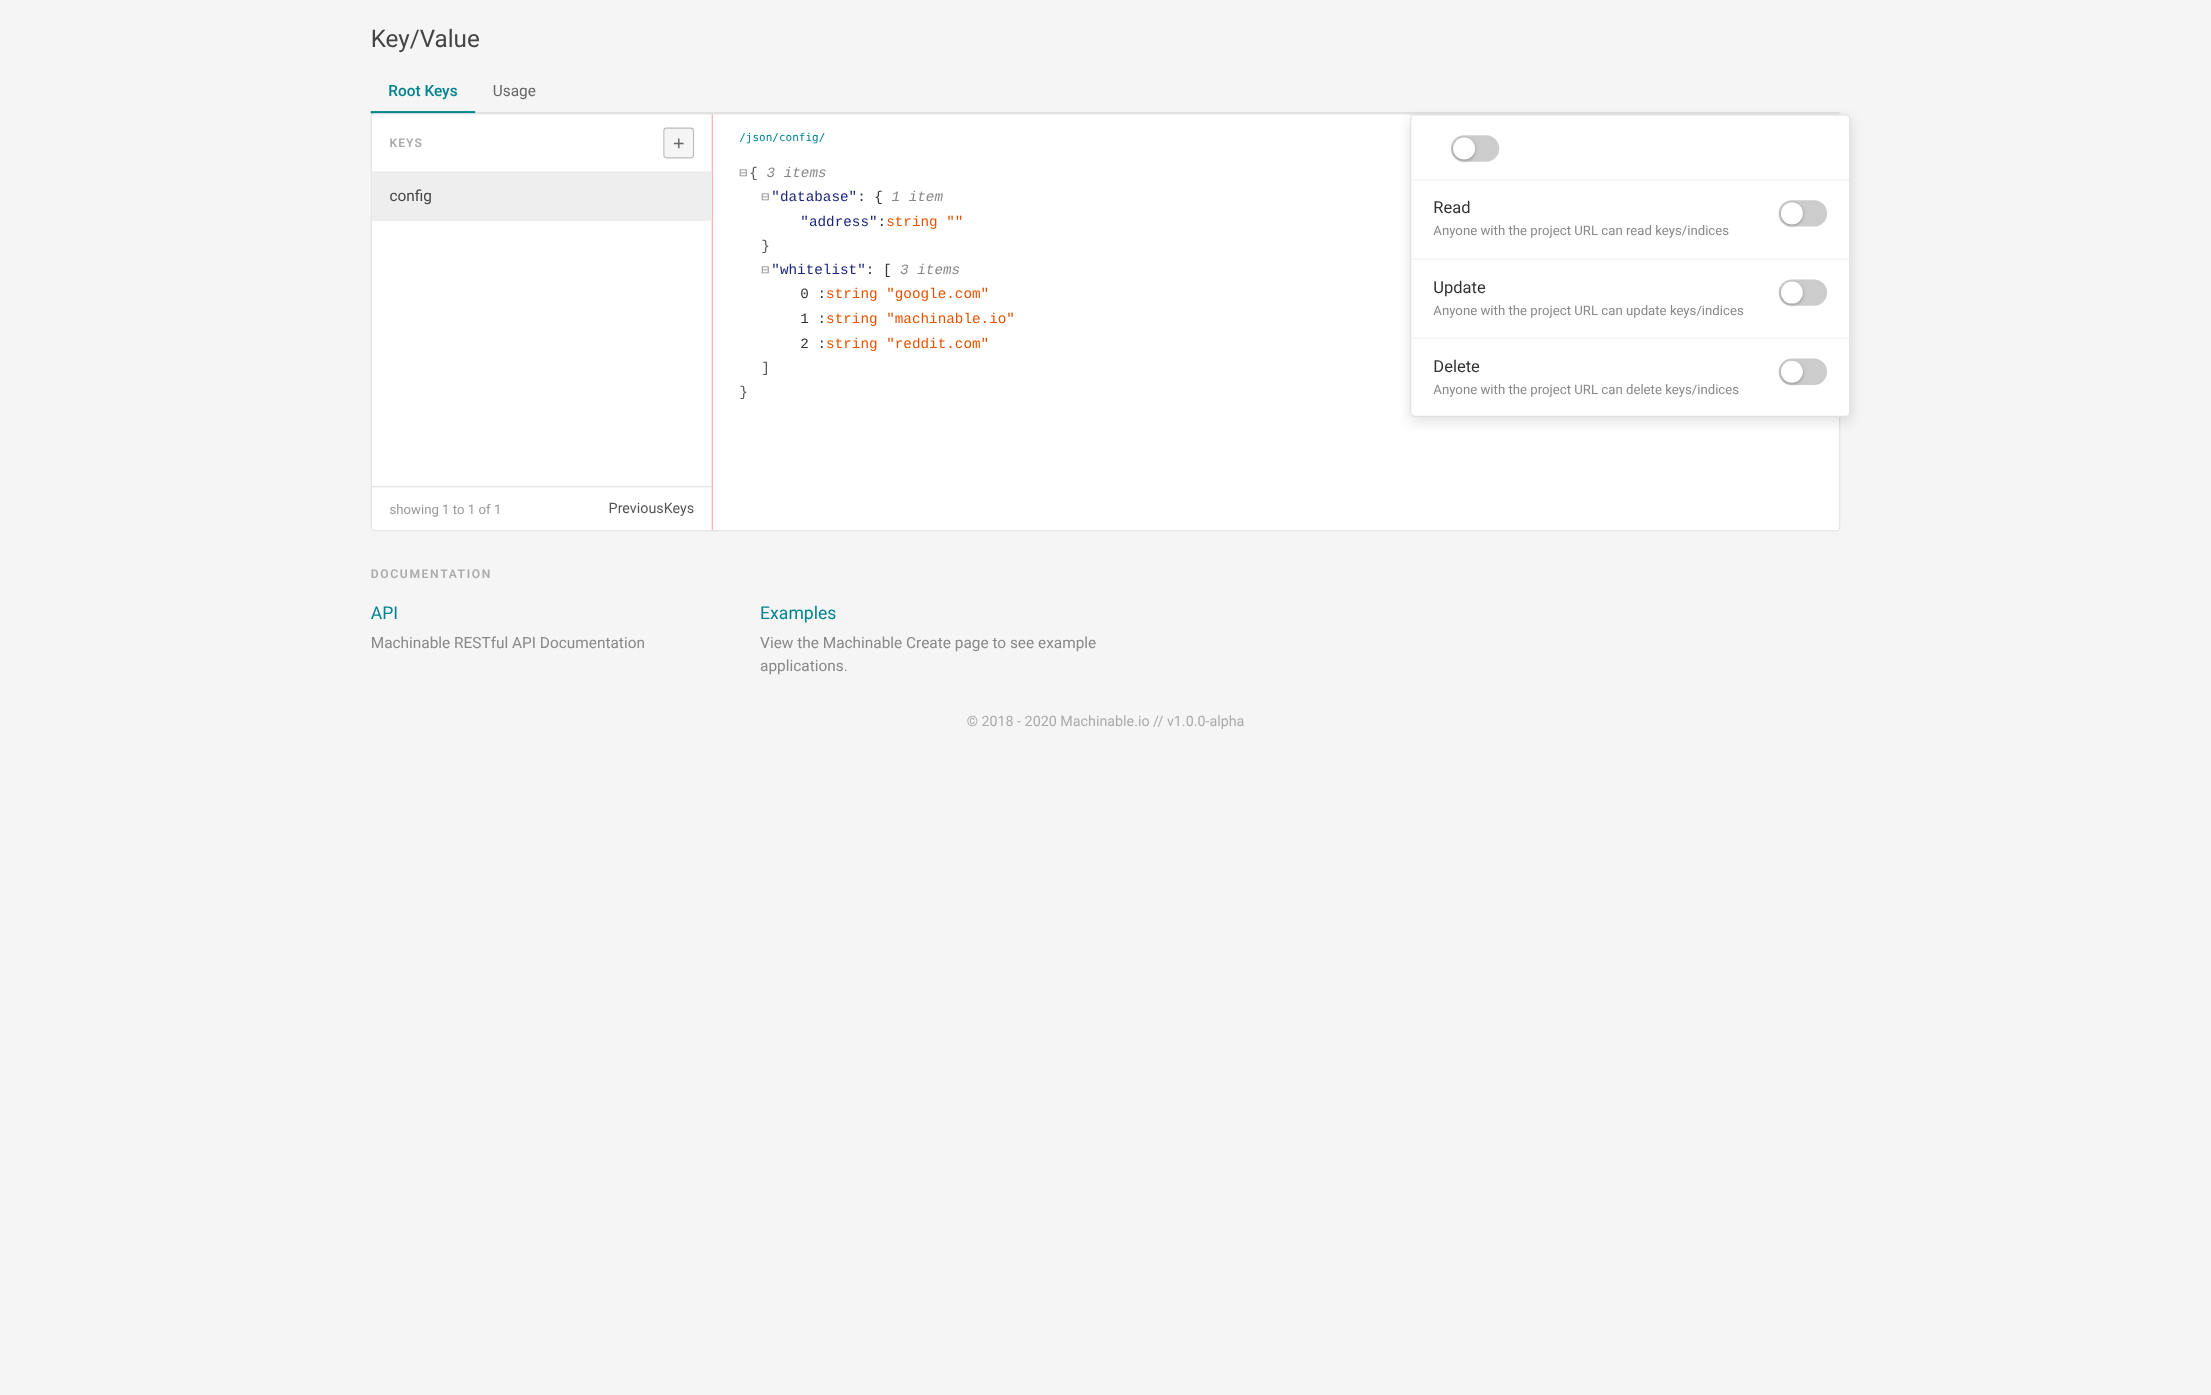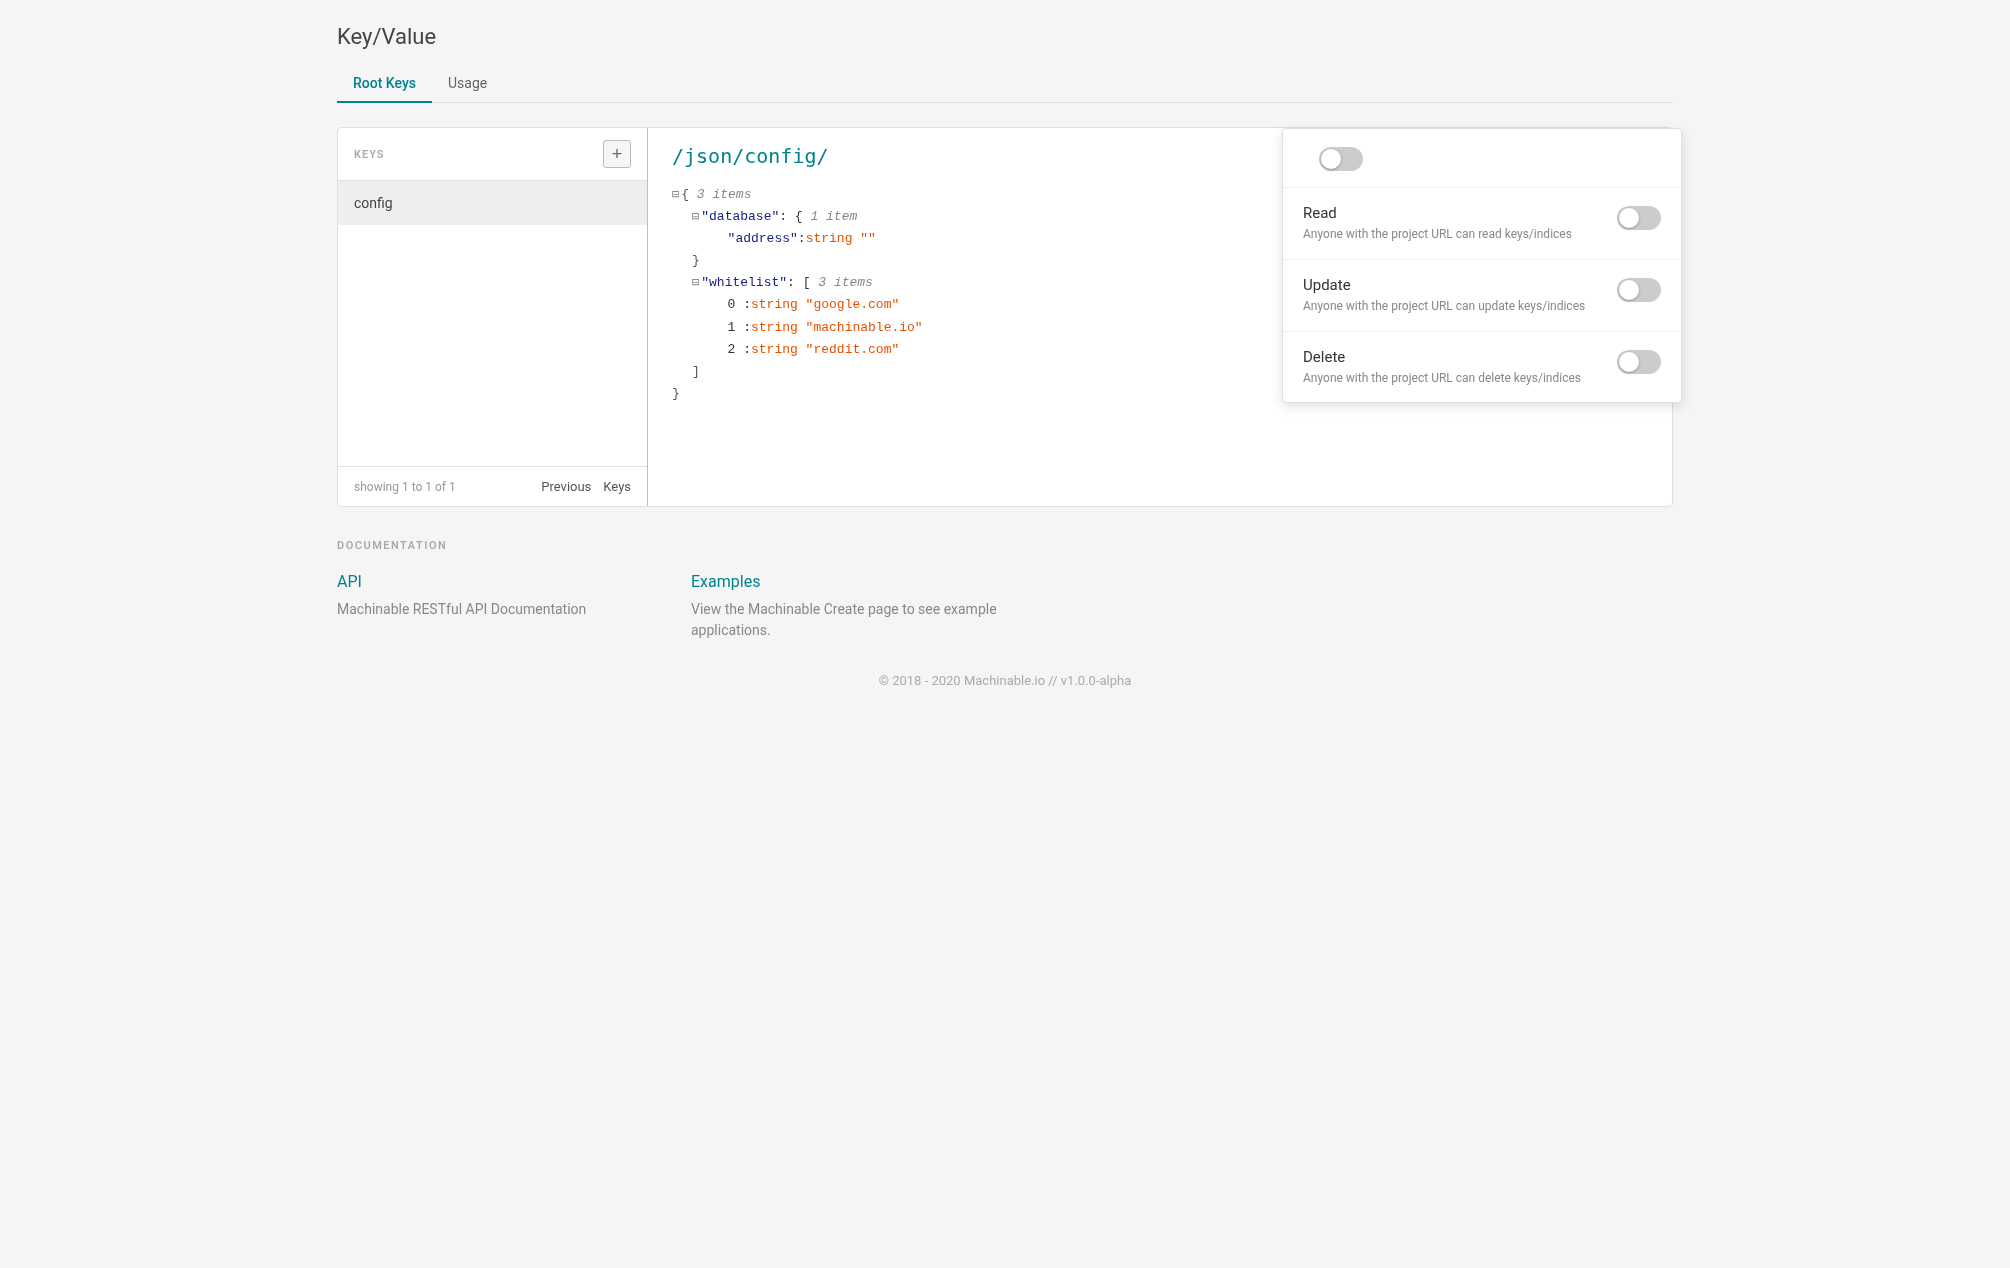--- a/index.html
+++ b/index.html
@@ -19,21 +19,20 @@
     .page-title {
       font-size: 22px;
       font-weight: 400;
       color: #444;
       margin-bottom: 16px;
     }
 
     .tabs-bar {
       display: flex;
       border-bottom: 1px solid #ddd;
-      margin-bottom: 24px;
     }
 
     .tab {
       padding: 10px 16px;
       cursor: pointer;
       font-size: 14px;
       color: #666;
       border-bottom: 2px solid transparent;
       margin-bottom: -1px;
       text-decoration: none;
@@ -109,37 +108,37 @@
       display: flex;
       align-items: center;
       justify-content: space-between;
       font-size: 12px;
       color: #999;
       border-top: 1px solid #e0e0e0;
     }
 
     .pagination-nav {
       display: flex;
-      gap: 12px;
+      gap: 0;
     }
 
     .pagination-link {
       color: #555;
       cursor: pointer;
       font-size: 13px;
     }
 
     .json-panel {
       flex: 1;
       padding: 16px 24px;
     }
 
     .json-path {
       color: #00838f;
-      font-size: 20px;
+      font-size: 10px;
       font-family: monospace;
       margin-bottom: 16px;
     }
 
     .json-content {
       font-family: 'Courier New', monospace;
       font-size: 13px;
       line-height: 1.7;
       color: #333;
     }

